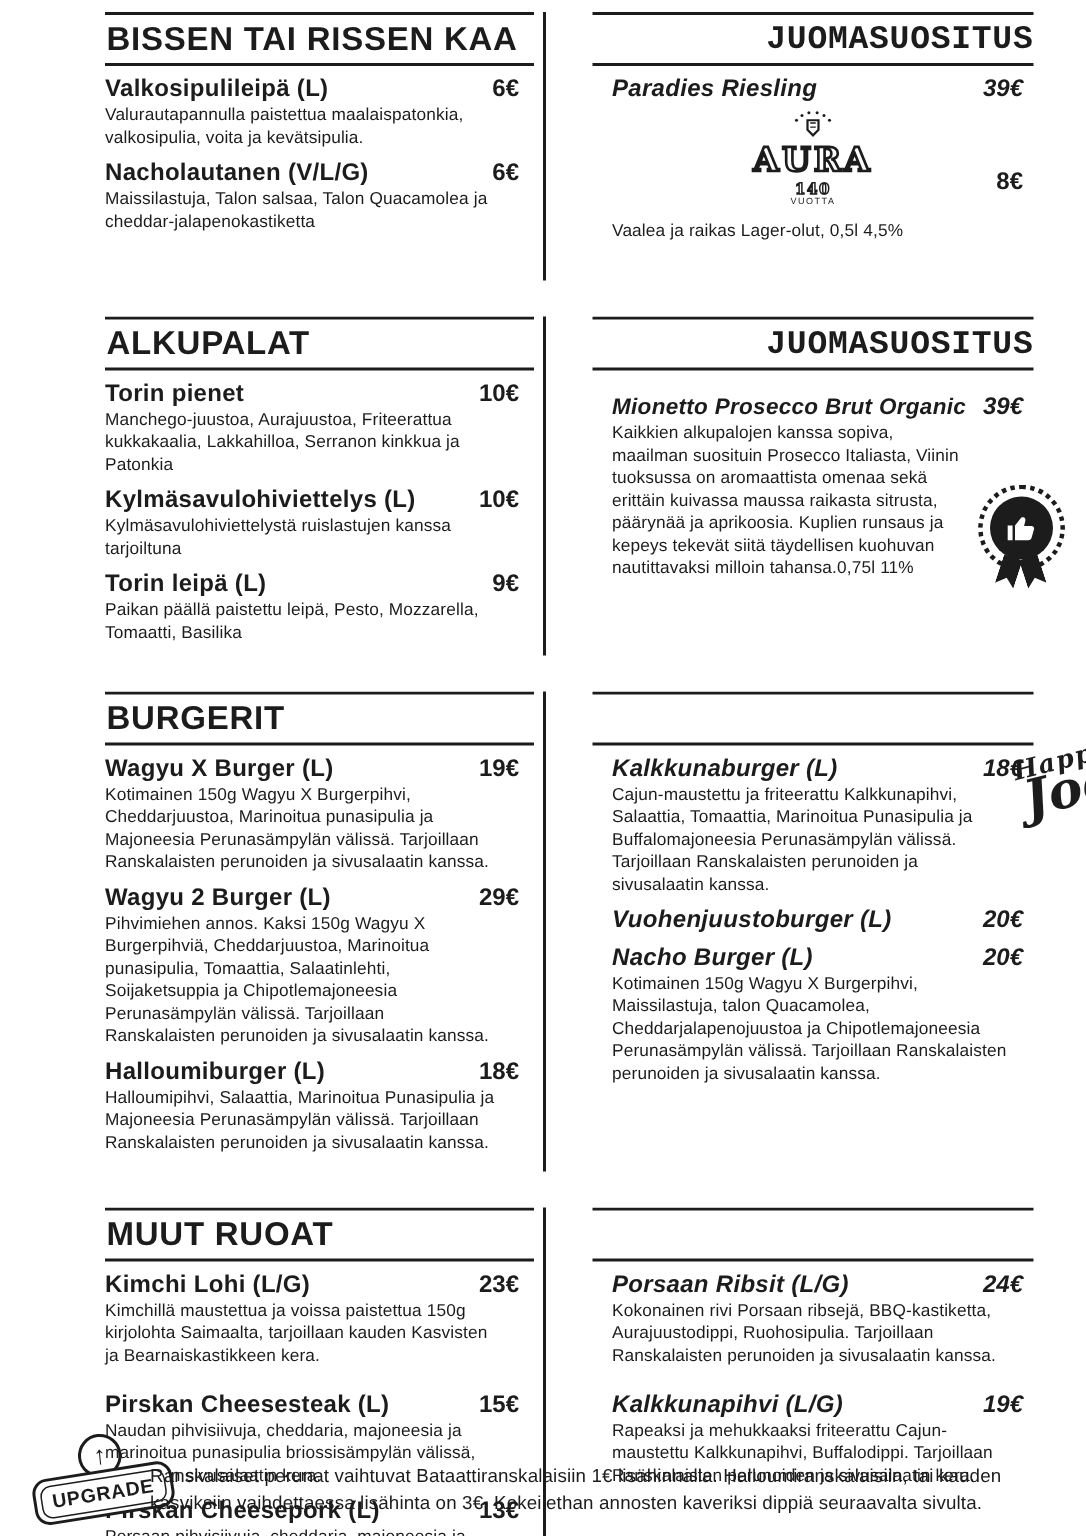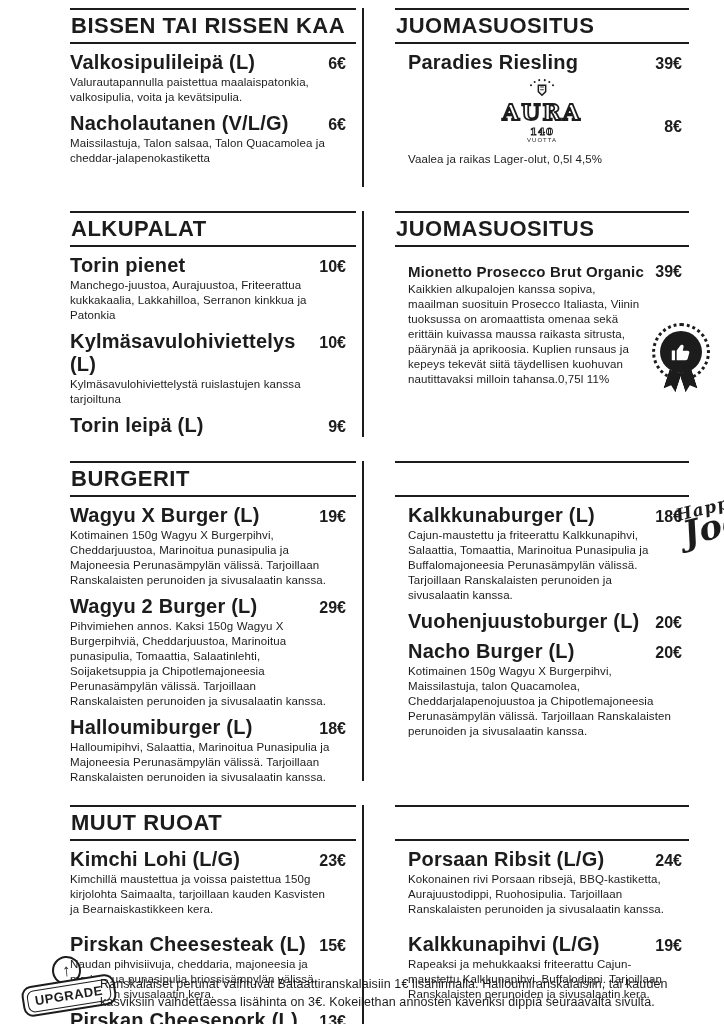--- a/index.html
+++ b/index.html
@@ -17,27 +17,27 @@
     gap:24px;
   }
   .cell{box-sizing:border-box;overflow:hidden;position:relative;}
   .cl{border-right:2px solid #1c1c1c;padding-left:70px;padding-right:6px;}
   .cr{padding-left:7px;padding-right:59px;}
   .shead{
     box-sizing:border-box;height:36px;
     border-top:2px solid #1c1c1c;border-bottom:2px solid #1c1c1c;
     display:flex;align-items:center;
   }
-  .shead.center{justify-content:flex-start;}
+  .shead.center{justify-content:flex-end;font-family:Liberation Mono, monospace;}
   .stitle{font-size:22px;font-weight:bold;letter-spacing:.5px;white-space:nowrap;padding-left:1px;}
   .irow{display:flex;justify-content:space-between;align-items:baseline;margin-top:7px;}
   .cl .irow{padding-right:10px;}
   .cr .item{padding-left:13px;}
-  .cr .irow{padding-right:7px;}
-  .iname{font-size:20px;font-weight:bold;letter-spacing:.2px;}
+  .cr .irow{padding-right:7px;font-style:italic;}
+  .iname{font-size:16px;font-weight:bold;letter-spacing:.2px;}
   .iname.sm{font-size:15px;}
   .iprice{font-size:16px;font-weight:bold;margin-left:8px;flex-shrink:0;}
   .idesc{font-size:11.5px;line-height:15px;margin-top:1px;letter-spacing:.1px;font-weight:500;}
   .cl .idesc{max-width:262px;}
   .cr .idesc{max-width:264px;}
   .idesc.narrow{max-width:232px;}
   .gap-top{margin-top:16px;}
 
   
   .beer-row{position:relative;height:76px;margin-top:2px;}

